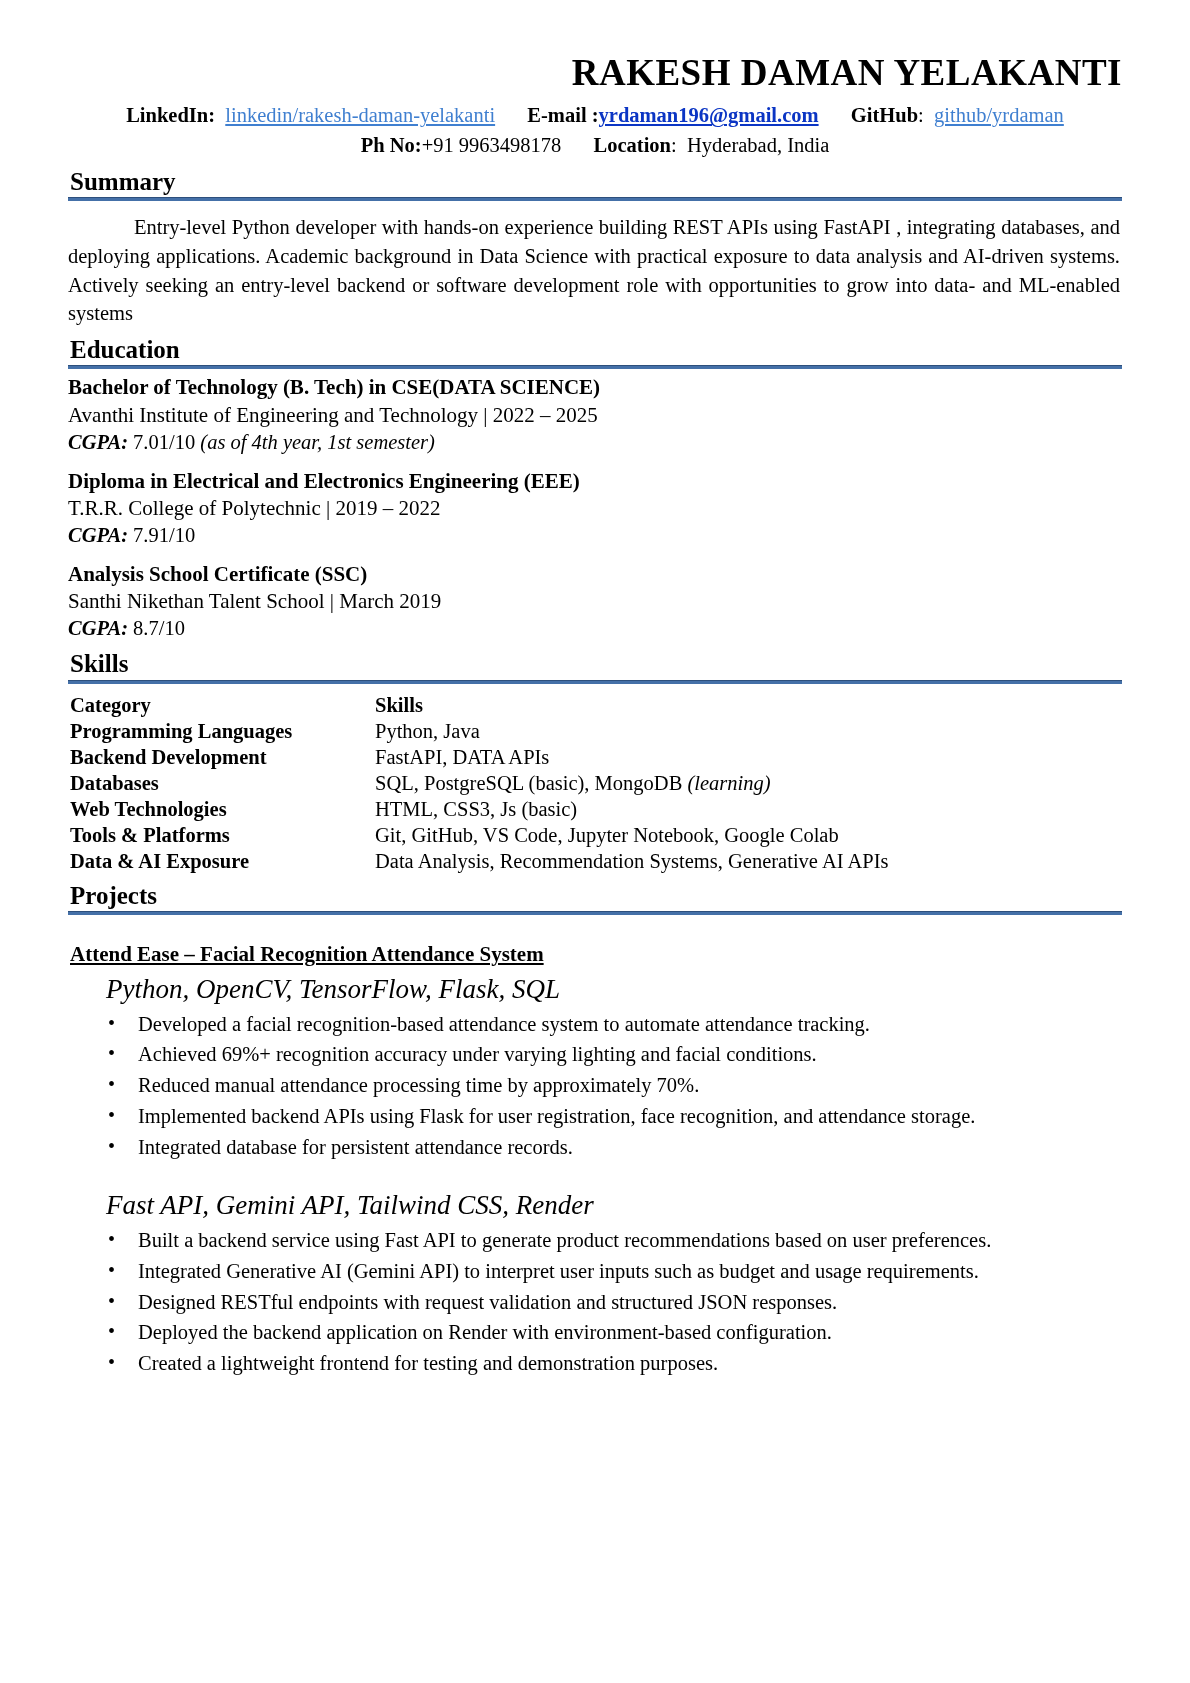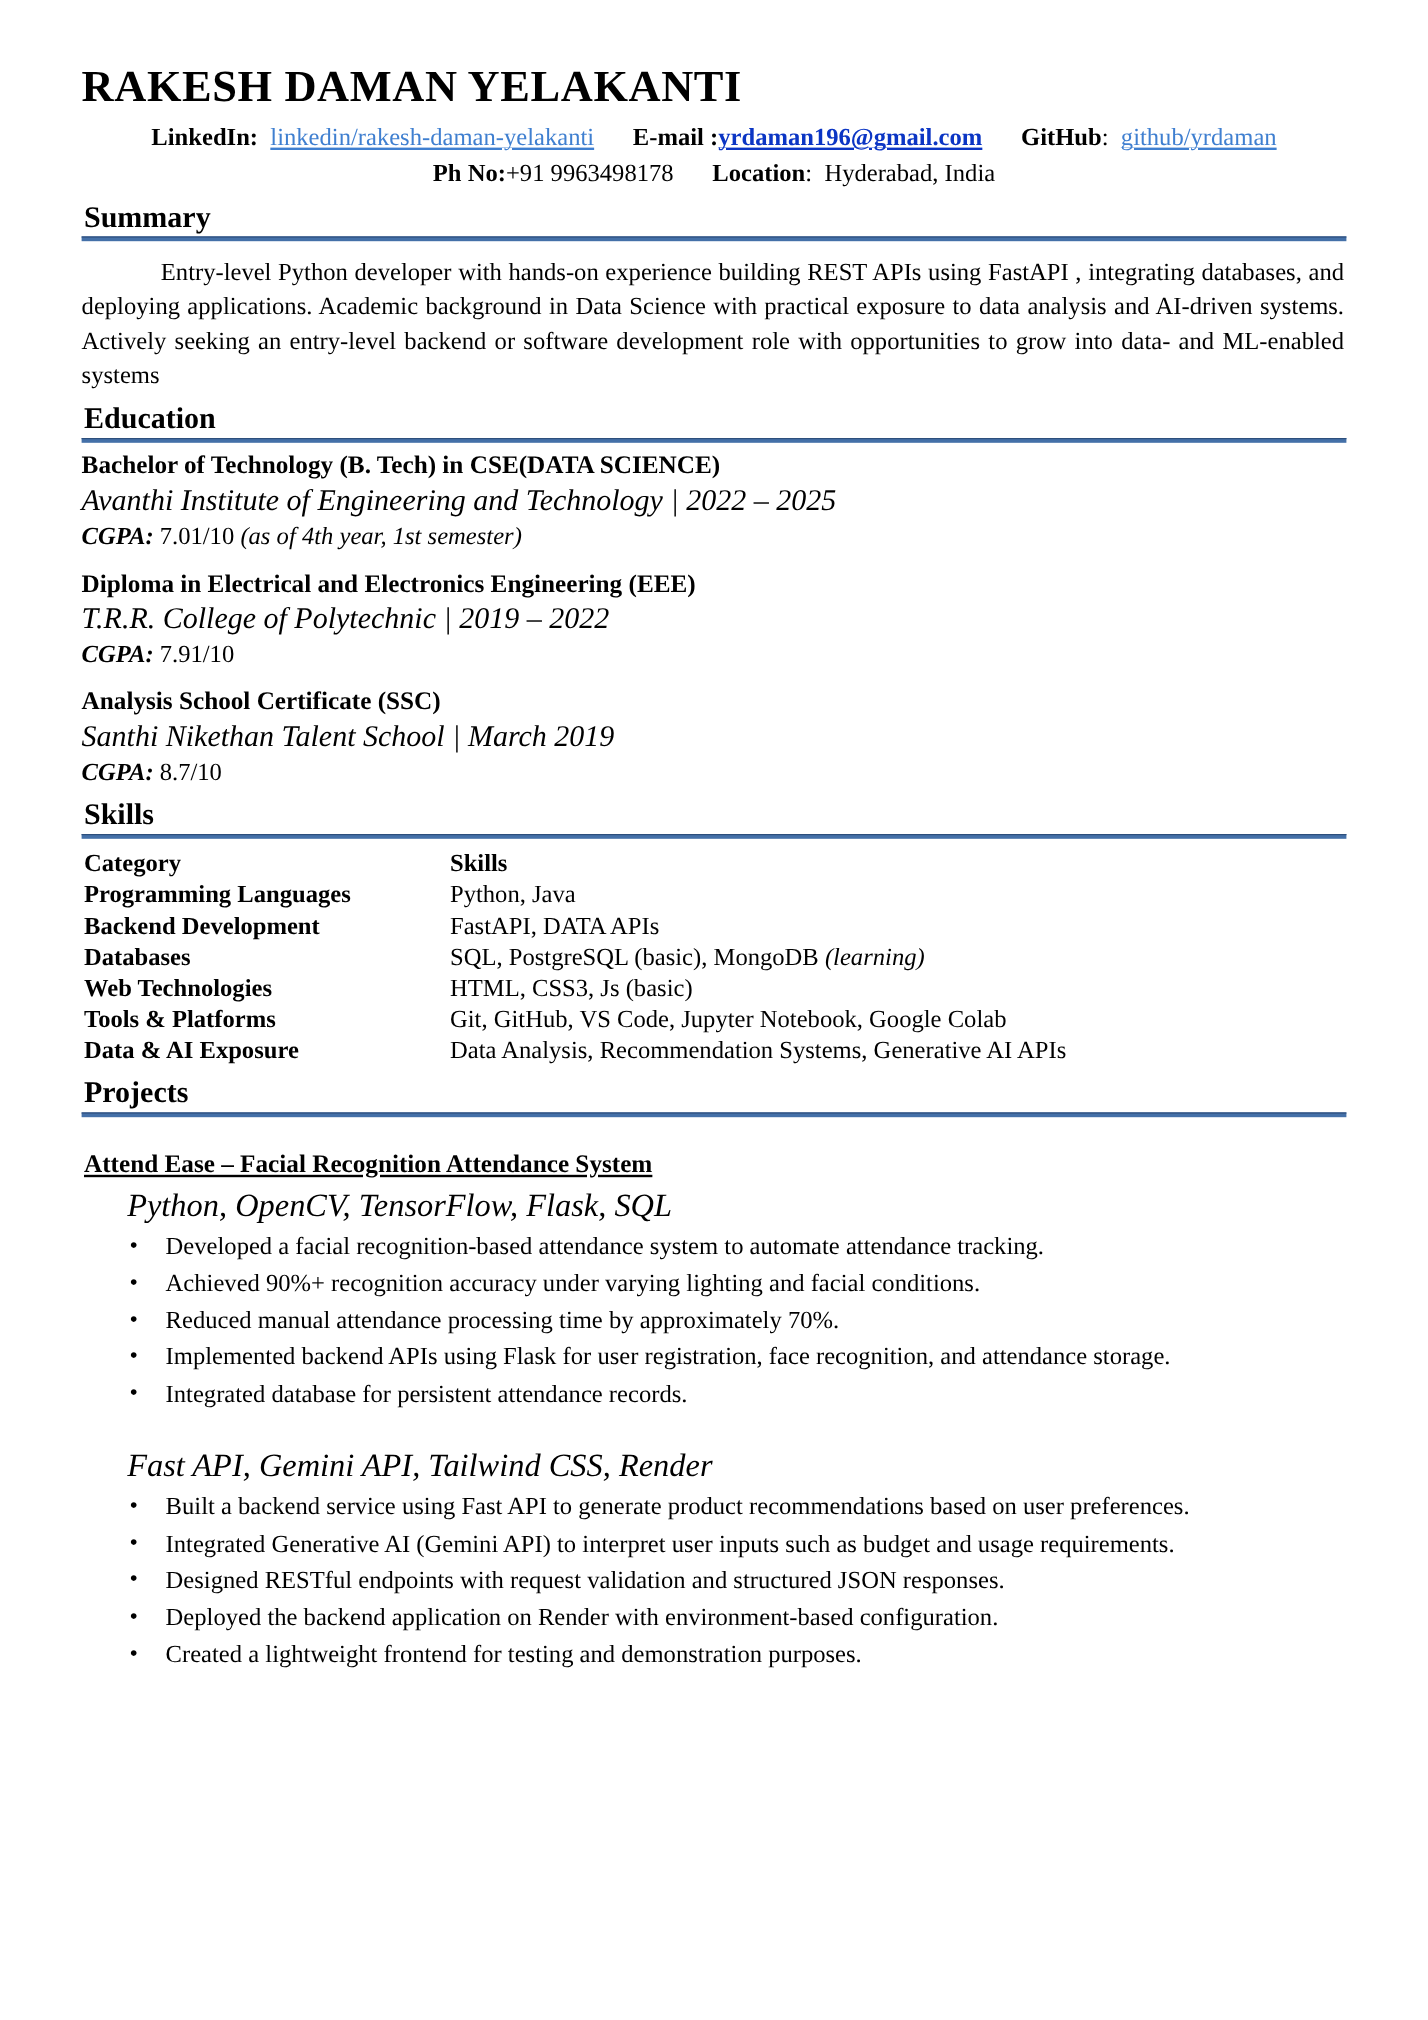--- a/index.html
+++ b/index.html
@@ -17,21 +17,21 @@
     margin: 0 auto;
     background: #ffffff;
     position: relative;
     box-sizing: border-box;
     padding: 52px 68px 0 68px;
   }
   .inner { width: 1054px; }
 
   
   .name {
-    text-align: left;
+    text-align: right;
     font-size: 37px;
     font-weight: bold;
     letter-spacing: 0.5px;
     line-height: 1.12;
     margin: 0 0 8px 0;
     font-family: Liberation Serif, serif;
   }
   .contact-line {
     text-align: center;
     font-size: 20.5px;
@@ -79,22 +79,21 @@
 
   
   .edu-block { margin-top: 5px; }
   .edu-block + .edu-block { margin-top: 12px; }
   .edu-degree {
     font-size: 21px;
     font-weight: bold;
     line-height: 1.30;
   }
   .edu-school {
-    font-size: 25px;
-    font-style: italic;
+    font-size: 21px;
     line-height: 1.30;
   }
   .edu-cgpa {
     font-size: 20.5px;
     line-height: 1.30;
   }
   .edu-cgpa .lbl { font-weight: bold; font-style: italic; }
   .edu-cgpa .note { font-style: italic; }
 
   
@@ -262,21 +261,21 @@
 
     <div class="section">
       <div class="sec-title">Projects</div>
       <div class="sec-rule"></div>
 
       <div class="project">
         <div class="proj-title">Attend Ease – Facial Recognition Attendance System</div>
         <div class="proj-stack">Python, OpenCV, TensorFlow, Flask, SQL</div>
         <ul class="bullets">
           <li>Developed a facial recognition-based attendance system to automate attendance tracking.</li>
-          <li>Achieved 90%+ recognition accuracy under varying lighting and facial conditions.</li>
+          <li>Achieved 69%+ recognition accuracy under varying lighting and facial conditions.</li>
           <li>Reduced manual attendance processing time by approximately 70%.</li>
           <li>Implemented backend APIs using Flask for user registration, face recognition, and attendance storage.</li>
           <li>Integrated database for persistent attendance records.</li>
         </ul>
       </div>
 
       <div class="project">
         <div class="proj-stack">Fast API, Gemini API, Tailwind CSS, Render</div>
         <ul class="bullets">
           <li class="just">Built a backend service using Fast API to generate product recommendations based on user preferences.</li>

